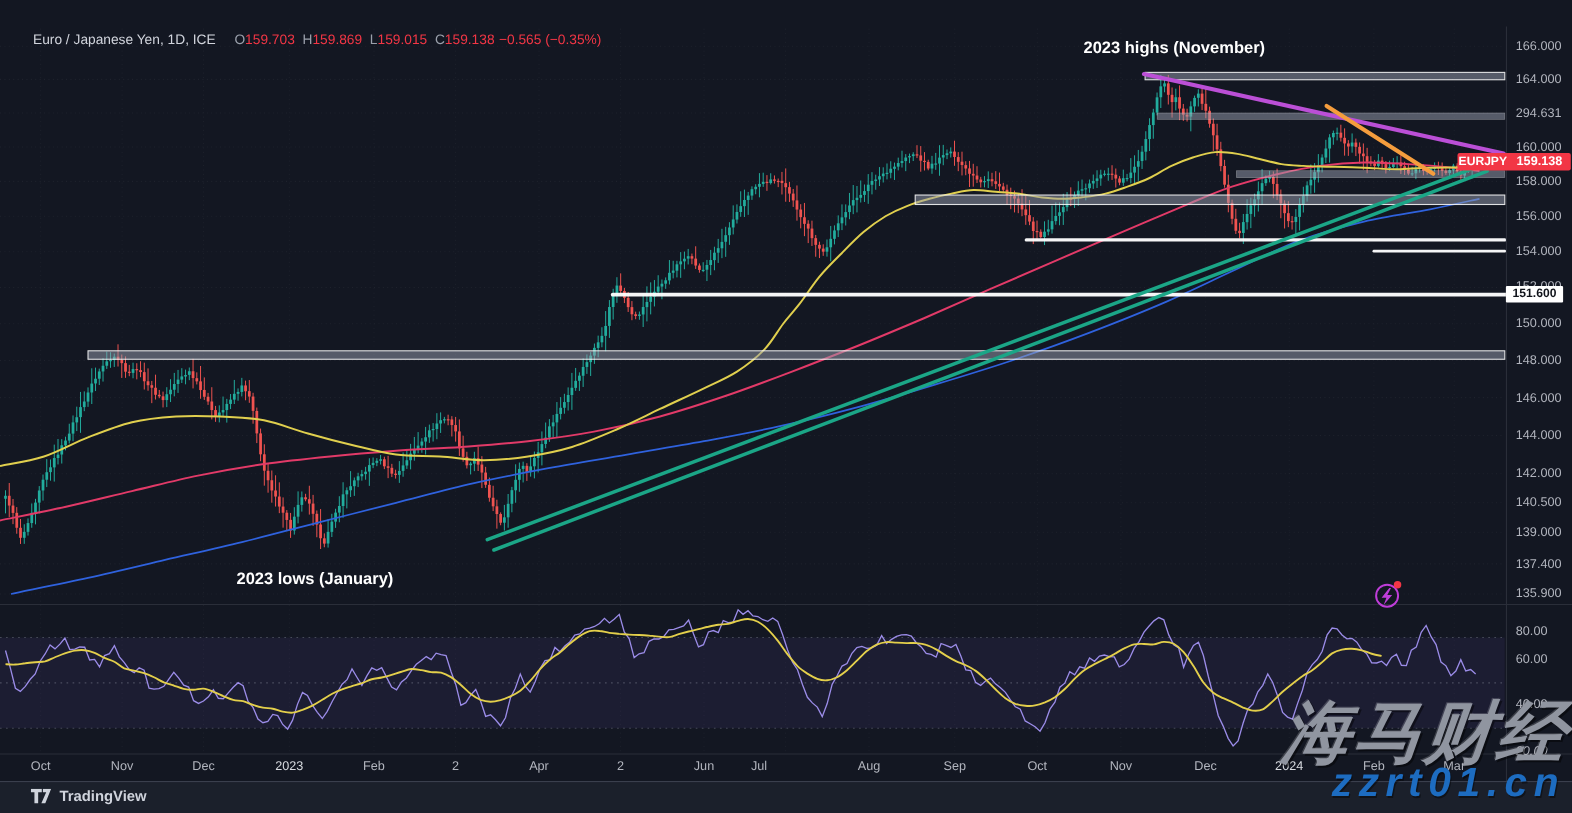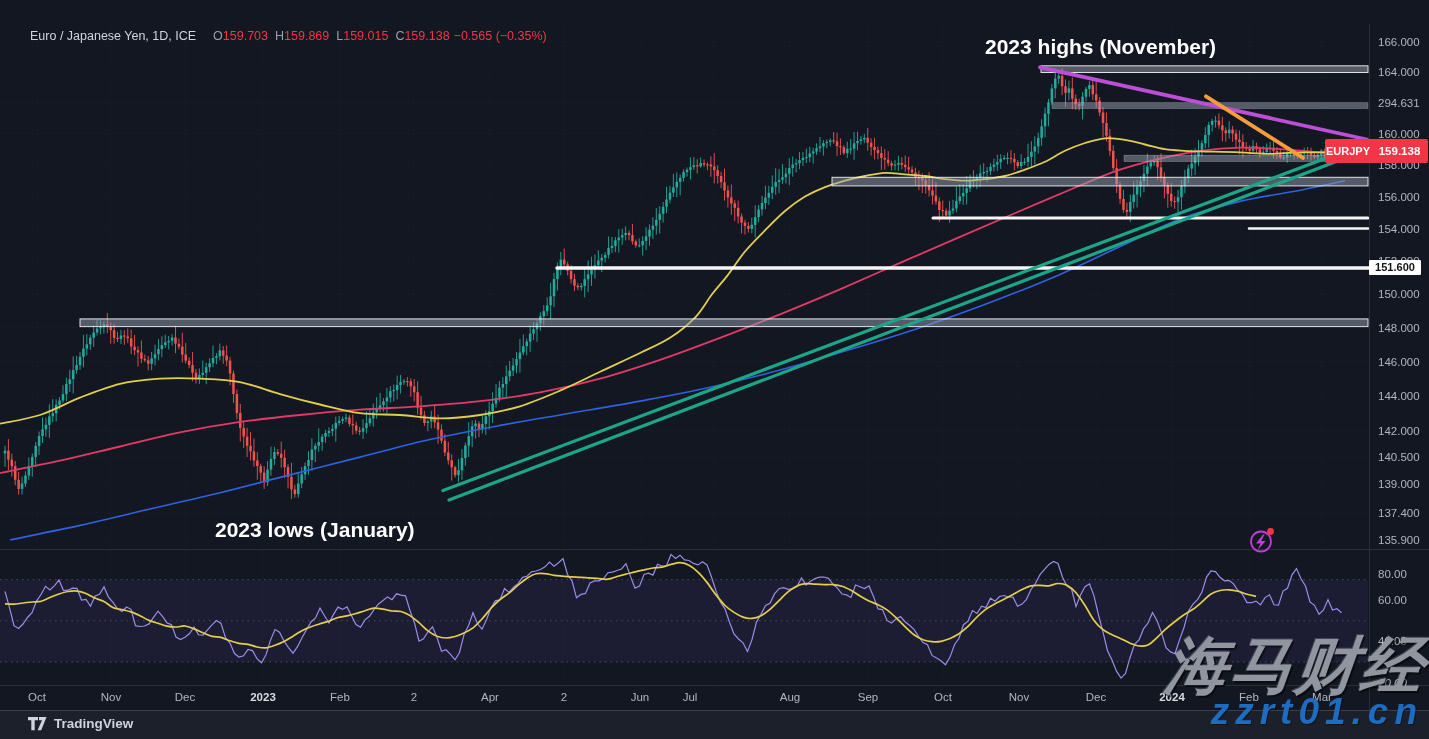--- a/index.html
+++ b/index.html
@@ -7,30 +7,30 @@
   .stage { position:relative; width:1429px; height:739px; background:#131722; overflow:hidden;
            font-family:"Liberation Sans", sans-serif; }
   .attribution { position:absolute; left:13px; top:6px; font-size:12px; font-weight:700;
                  color:#dfe1e6; z-index:25; letter-spacing:.1px; }
   .sym-header { position:absolute; left:30px; top:29px; font-size:12.5px; z-index:25; white-space:nowrap; }
   .sym-title { color:#d1d4dc; margin-right:10px; }
   .ohlc-label { color:#9aa0ab; margin-left:7px; }
   .ohlc-val { color:#f23645; }
   .change-text { color:#f23645; margin-left:4px; }
   #chart-svg { position:absolute; left:0; top:0; z-index:10; }
-  .annotation { position:absolute; color:#ffffff; font-size:21px; font-weight:700; z-index:30; white-space:nowrap; }
+  .annotation { position:absolute; color:#ffffff; font-size:15px; font-weight:700; z-index:30; white-space:nowrap; }
   .ann-highs { left:985px; top:35px; }
   .ann-lows  { left:215px; top:518px; }
   .axis-labels { position:absolute; inset:0; z-index:20; pointer-events:none; }
   .price-axis-label, .rsi-axis-label { position:absolute; left:1378px; width:50px; font-size:11.5px;
         color:#b2b5be; line-height:14px; }
   .time-axis-label { position:absolute; top:690px; width:44px; text-align:center; font-size:11.5px;
         color:#b2b5be; line-height:14px; }
-  .time-axis-label.year { color:#d8dbe0; font-weight:700; }
-  .sym-badge { position:absolute; left:1325px; top:139px; width:103px; height:24px; background:#f23645;
+  .time-axis-label.year { color:#d8dbe0; font-weight:400; }
+  .sym-badge { position:absolute; left:1325px; top:139px; width:103px; height:16px; background:#f23645;
         z-index:40; display:flex; align-items:center; border-radius:2px; }
   .sym-badge .s1 { width:46px; text-align:center; color:#fff; font-size:11px; font-weight:700; }
   .sym-badge .s2 { flex:1; text-align:center; color:#fff; font-size:11.5px; font-weight:700; }
   .level-badge { position:absolute; left:1369px; top:260px; width:52px; height:15px; background:#ffffff;
         color:#10131a; z-index:40; font-size:11px; font-weight:600; text-align:center; line-height:15px;
         border-radius:1px; }
   .footer-bar { position:absolute; left:0; top:710px; width:1429px; height:31px; background:#1b202b;
         border-top:1px solid #3a3f4d; z-index:20; }
   .tv-brand { position:absolute; left:28px; top:5px; display:flex; align-items:center; gap:7px; }
   .tv-brand-text { color:#cfd3dc; font-size:13.5px; font-weight:600; }

